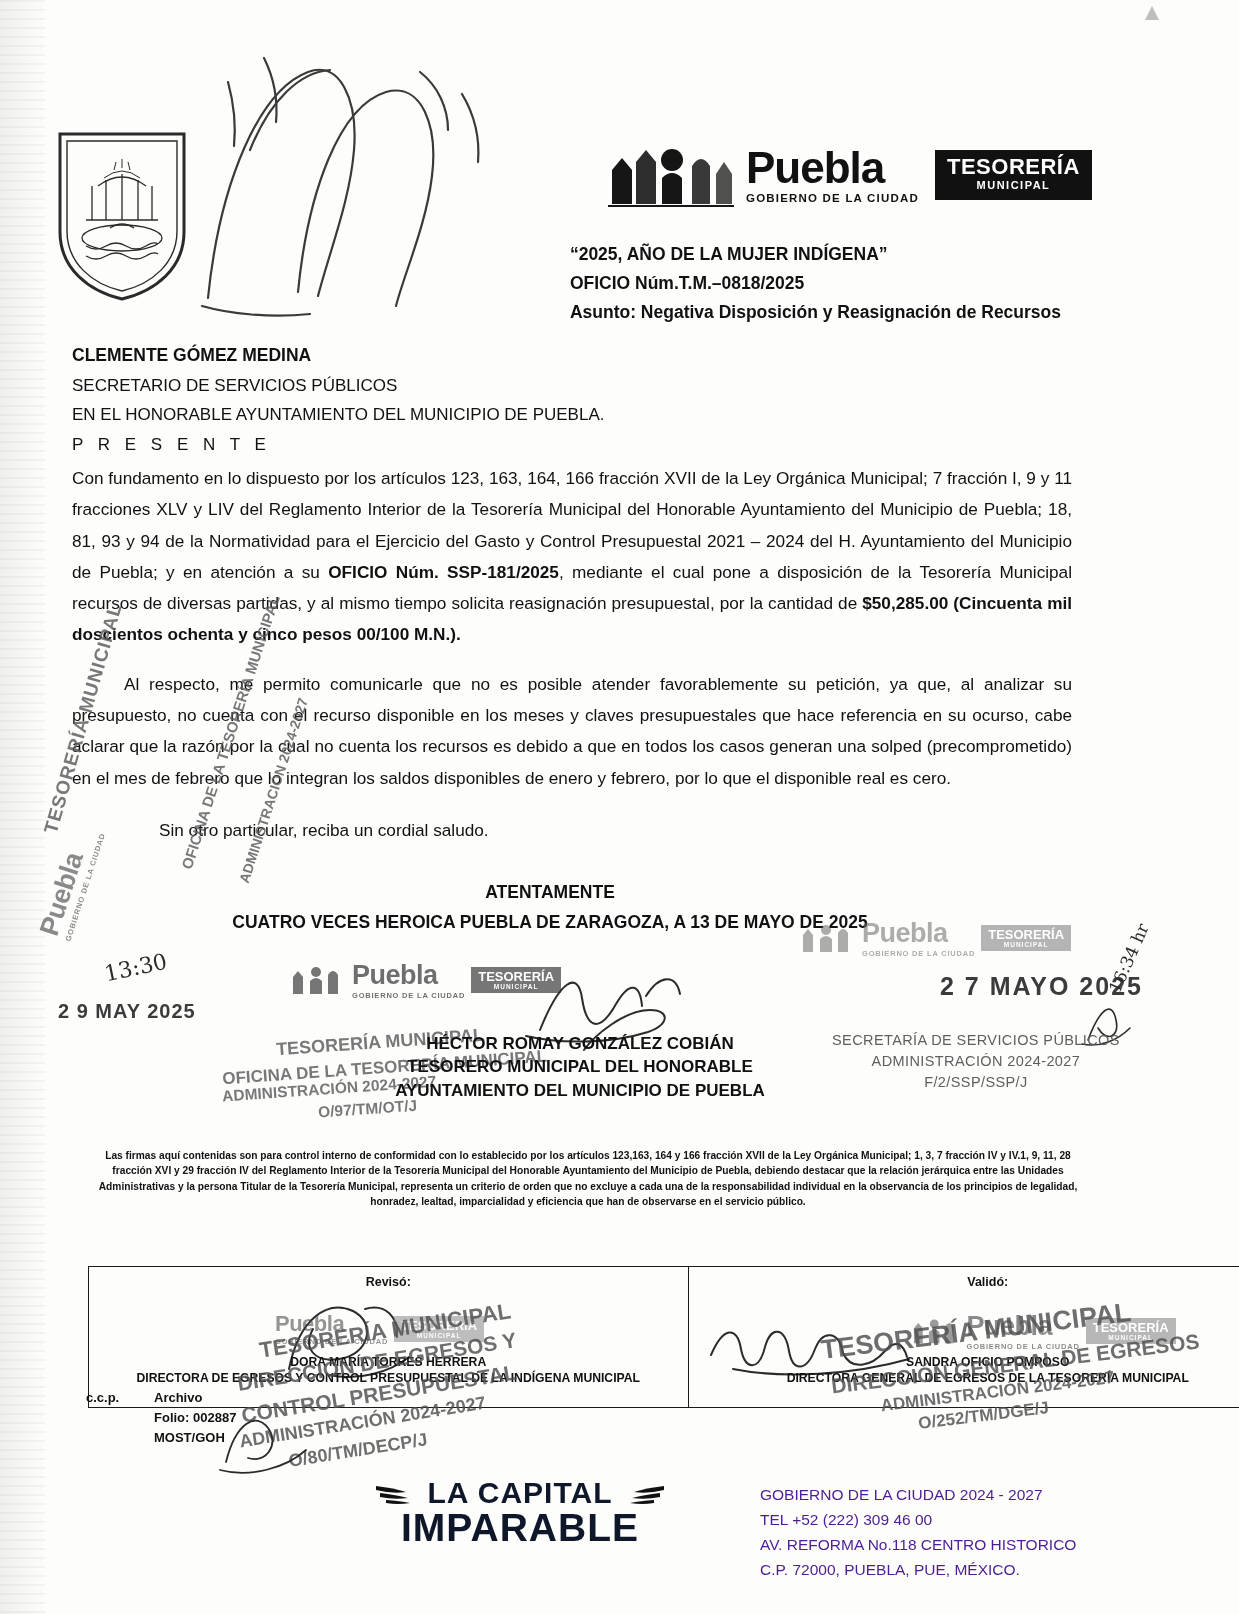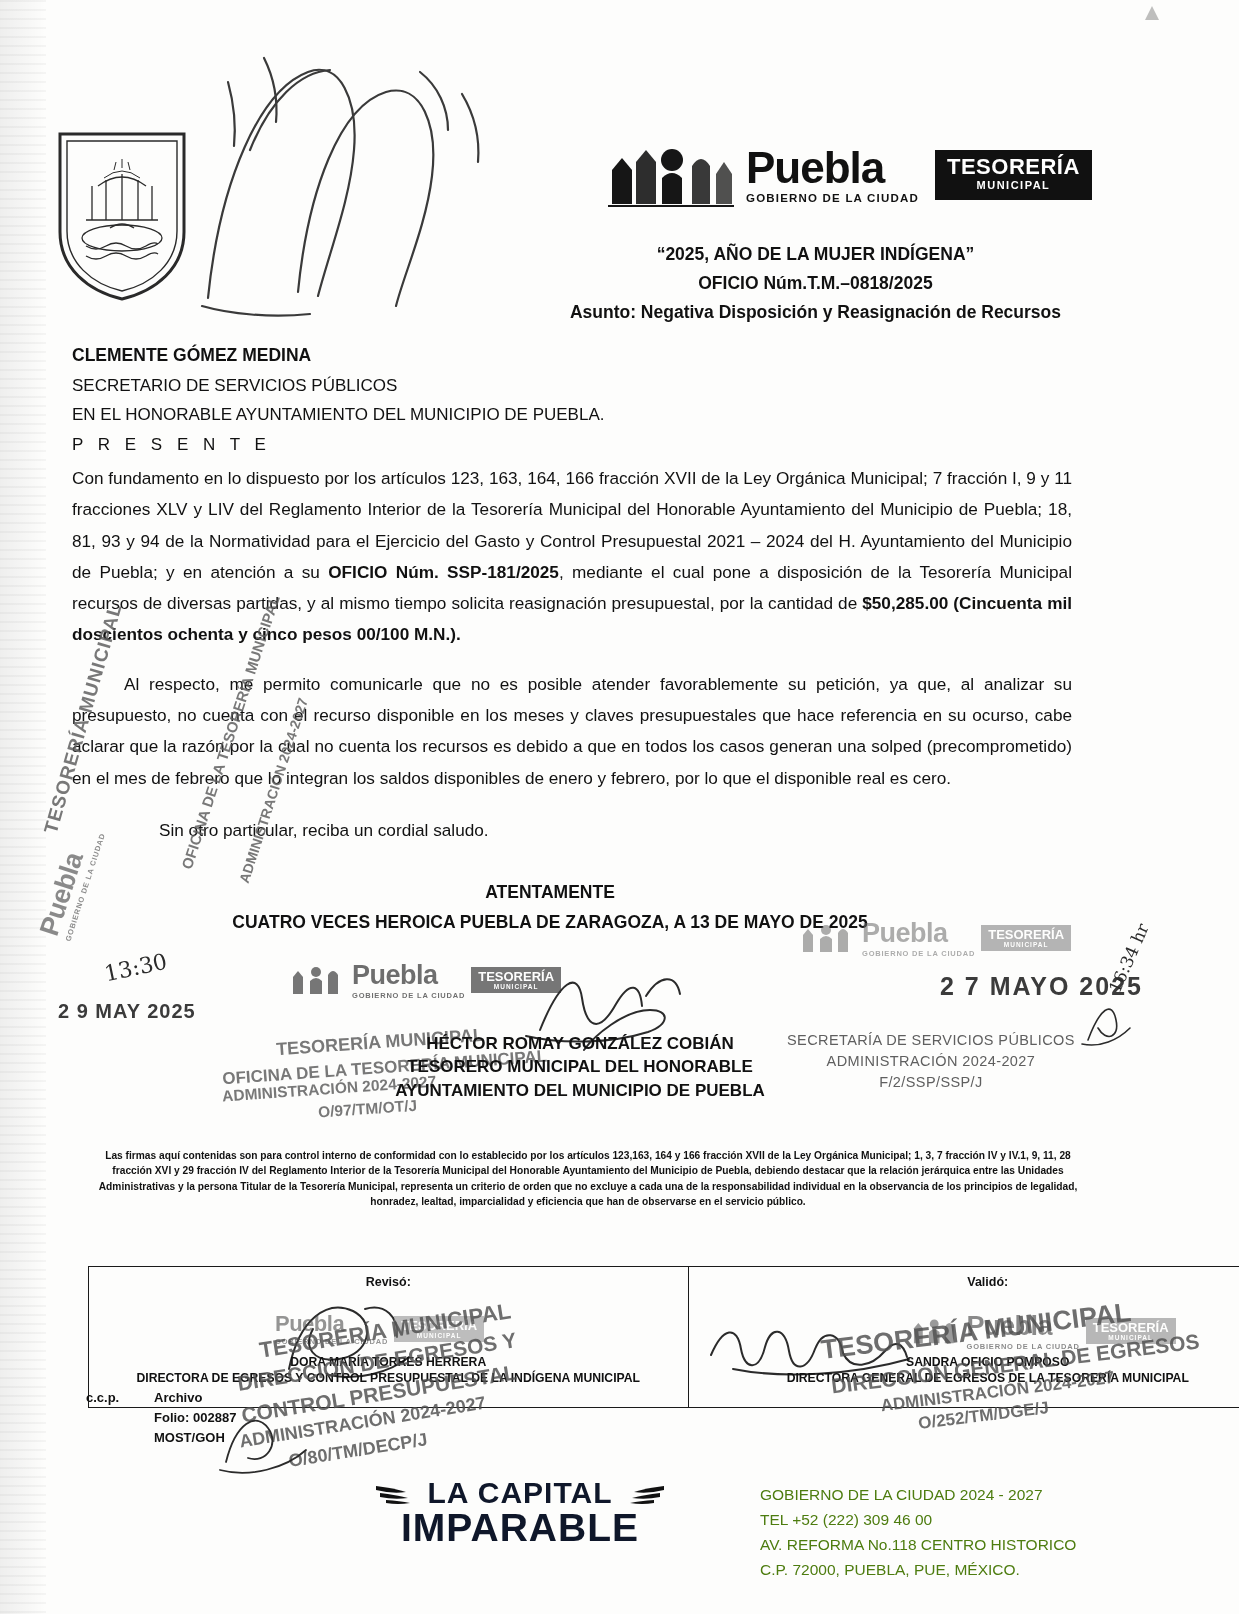--- a/index.html
+++ b/index.html
@@ -103,21 +103,21 @@
     font-size: 11px;
     font-weight: bold;
     letter-spacing: 1.5px;
     line-height: 1.3;
   }
 
   .header-lines {
     position: absolute;
     right: 178px;
     top: 240px;
-    text-align: center;
+    text-align: left;
     font-weight: bold;
     font-size: 17.5px;
     line-height: 1.65;
     color: #111;
   }
 
   
   .addressee {
     position: absolute;
     left: 72px;
@@ -181,21 +181,21 @@
   }
   .stamp-date {
     position: absolute;
     font-weight: bold;
     color: #3b3b3b;
     white-space: nowrap;
   }
 
   .stamp-box-sp {
     position: absolute;
-    left: 787px;
+    left: 832px;
     top: 1030px;
     color: #5f5f5f;
     font-size: 14.5px;
     line-height: 1.45;
     text-align: center;
     letter-spacing: .4px;
   }
 
   .pueblita {
     position: absolute;
@@ -282,21 +282,21 @@
   }
   .footer-logo .l2 {
     font-size: 39px; font-weight: bold; letter-spacing: 1px; line-height: 1.05;
   }
   .footer-info {
     position: absolute;
     left: 760px;
     top: 1482px;
     font-size: 15.5px;
     line-height: 1.62;
-    color: #4d7c0f;
+    color: #4c1d95;
   }
 
   .handwrite {
     position: absolute;
     color: #2b2b2b;
     font-family: "DejaVu Serif", serif;
     pointer-events: none;
   }
 </style>
 </head>

